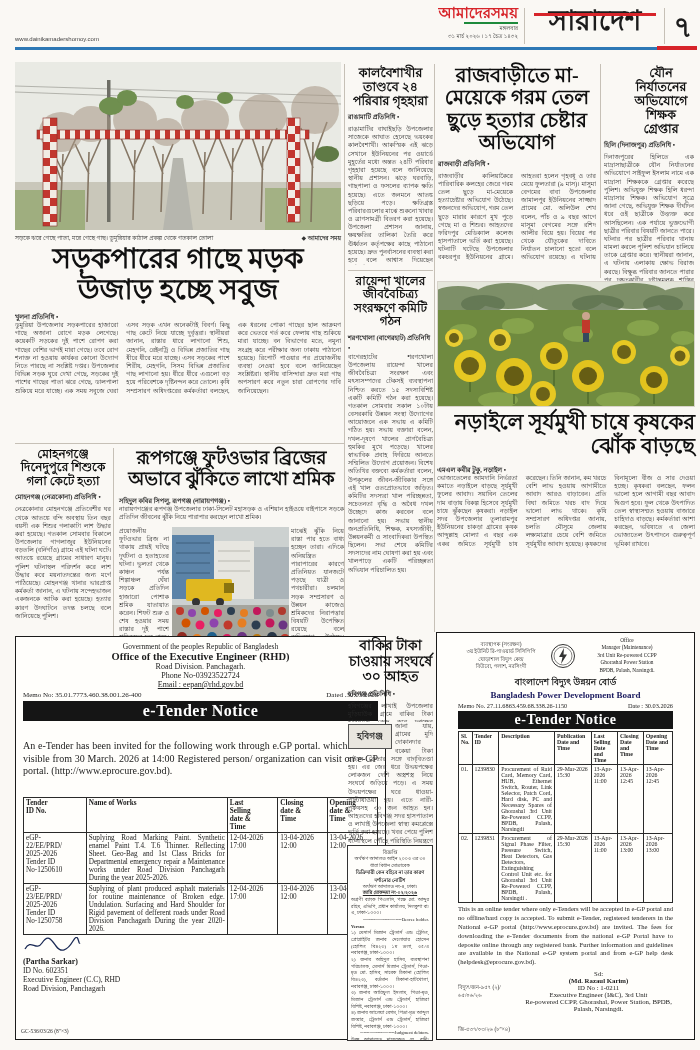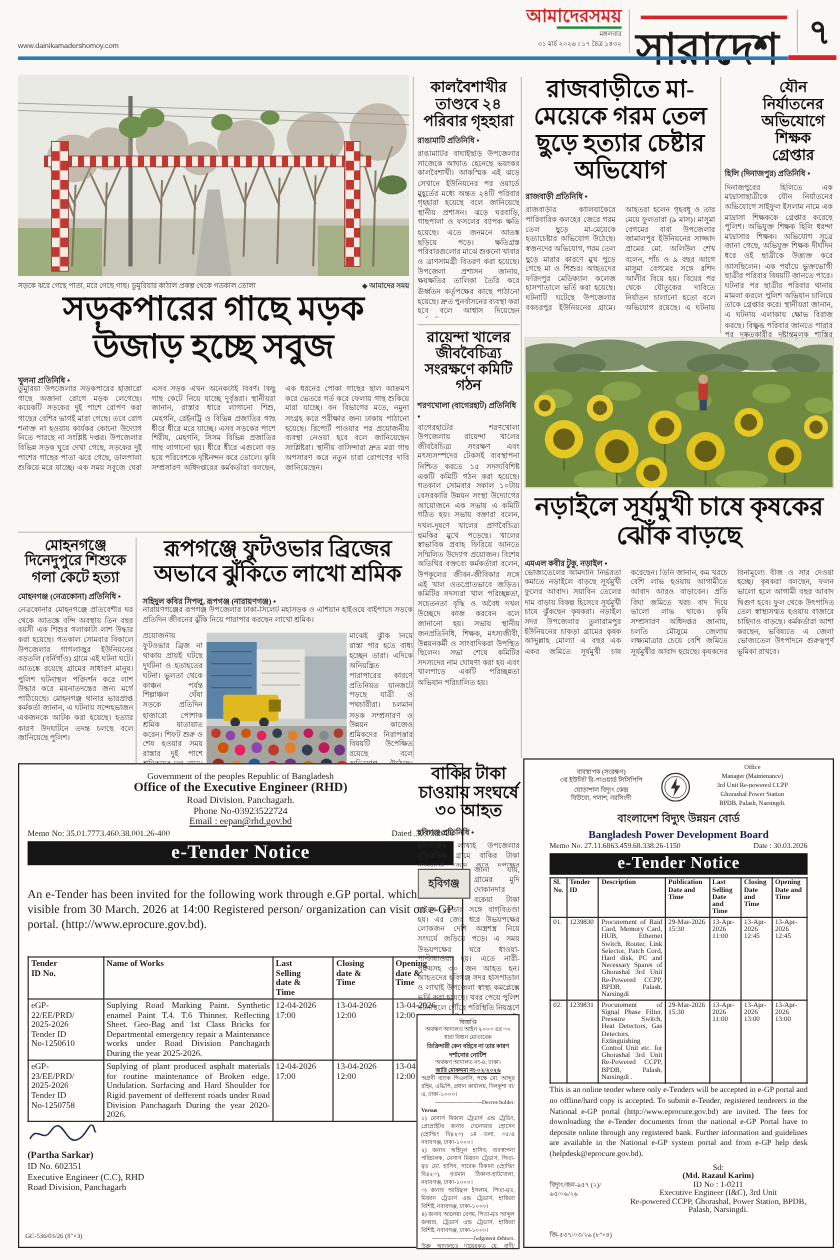--- a/index.html
+++ b/index.html
@@ -37,21 +37,21 @@
   <div class="abs" style="left:15px;top:36px;font:6px 'Liberation Sans',sans-serif;color:#444;">www.dainikamadershomoy.com</div>
 
   <div class="abs" style="left:350px;top:6px;width:168px;text-align:right;">
     <div style="font-size:15px;font-weight:bold;color:#d7242a;line-height:1;font-family:'DejaVu Sans',sans-serif;">আমাদেরসময়</div>
     <div style="height:2px;width:54px;background:#1d8a3c;margin:1px 0 1px auto;"></div>
     <div style="font-size:5.5px;color:#333;">মঙ্গলবার</div>
     <div style="font-size:5.5px;color:#333;">৩১ মার্চ ২০২৬ । ১৭ চৈত্র ১৪৩২</div>
   </div>
 
   <div class="abs vr" style="left:524px;top:8px;height:36px;"></div>
-  <div class="abs" style="left:530px;top:4px;width:130px;font-size:36px;font-weight:bold;line-height:1.2;font-family:'DejaVu Sans',sans-serif;margin-top:16px;">সারাদেশ</div>
+  <div class="abs" style="left:530px;top:4px;width:130px;font-size:28px;font-weight:bold;text-align:center;line-height:1.2;font-family:'DejaVu Sans',sans-serif;">সারাদেশ</div>
   <div class="abs" style="left:534px;top:13px;width:122px;height:2.5px;background:#d7242a;"></div>
   <div class="abs vr" style="left:664px;top:8px;height:36px;"></div>
   <div class="abs" style="left:669px;top:4px;width:28px;font-size:29px;font-weight:bold;text-align:center;">৭</div>
   <div class="abs" style="left:15px;top:47px;width:642px;height:2.5px;background:#2e78b5;"></div>
   <div class="abs" style="left:657px;top:46px;width:40px;height:4px;background:#d7242a;"></div>
 
   <div class="abs vr" style="left:344px;top:64px;height:568px;"></div>
   <div class="abs vr" style="left:434px;top:64px;height:568px;"></div>
   <div class="abs vr" style="left:600px;top:64px;height:214px;"></div>
 
@@ -261,21 +261,21 @@
           <circle cx="105" cy="112" r="7" fill="#6b6218"></circle>
         <circle cx="216" cy="98" r="14" fill="#e2c31e"></circle>
           <circle cx="216" cy="98" r="8" fill="#665d14"></circle>
         <circle cx="242" cy="74" r="10" fill="#e9cd32"></circle>
           <circle cx="242" cy="74" r="5.5" fill="#6b6218"></circle>
         <circle cx="16" cy="56" r="9" fill="#e9cd32"></circle>
           <circle cx="16" cy="56" r="5" fill="#6b6218"></circle>
       </g>
     </svg>
   </div>
-  <div class="abs hl" style="left:437px;top:411px;width:258px;font-size:21px;">নড়াইলে সূর্যমুখী চাষে কৃষকের ঝোঁক বাড়ছে</div>
+  <div class="abs hl" style="left:437px;top:411px;width:258px;font-size:21px;text-align:right;">নড়াইলে সূর্যমুখী চাষে কৃষকের ঝোঁক বাড়ছে</div>
   <div class="abs by" style="left:437px;top:465px;">এমএল কবীর টুকু, নড়াইল •</div>
   <div class="abs bt c3" style="left:437px;top:474px;width:258px;height:156px;">ভোজ্যতেলের আমদানি নির্ভরতা কমাতে নড়াইলে বাড়ছে সূর্যমুখী ফুলের আবাদ। সয়াবিন তেলের দাম বাড়ায় বিকল্প হিসেবে সূর্যমুখী চাষে ঝুঁকছেন কৃষকরা। নড়াইল সদর উপজেলার তুলারামপুর ইউনিয়নের চাকড়া গ্রামের কৃষক আব্দুল্লাহ মোল্যা এ বছর এক একর জমিতে সূর্যমুখী চাষ করেছেন। তিনি জানান, কম খরচে বেশি লাভ হওয়ায় আগামীতে আবাদ আরও বাড়াবেন। প্রতি বিঘা জমিতে খরচ বাদ দিয়ে ভালো লাভ থাকে। কৃষি সম্প্রসারণ অধিদপ্তর জানায়, চলতি মৌসুমে জেলায় লক্ষ্যমাত্রার চেয়ে বেশি জমিতে সূর্যমুখীর আবাদ হয়েছে। কৃষকদের বিনামূল্যে বীজ ও সার দেওয়া হচ্ছে। কৃষকরা বলছেন, ফলন ভালো হলে আগামী বছর আবাদ দ্বিগুণ হবে। ফুল থেকে উৎপাদিত তেল স্বাস্থ্যসম্মত হওয়ায় বাজারে চাহিদাও বাড়ছে। কর্মকর্তারা আশা করছেন, ভবিষ্যতে এ জেলা ভোজ্যতেল উৎপাদনে গুরুত্বপূর্ণ ভূমিকা রাখবে।</div>
 
   <div class="abs tender" style="left:15px;top:636px;width:371px;height:404px;padding:5px 7px;">
     <div class="ctr" style="font-size:7.5px;">Government of the peoples Republic of Bangladesh</div>
     <div class="ctr" style="font-size:10.5px;font-weight:bold;">Office of the Executive Engineer (RHD)</div>
     <div class="ctr" style="font-size:8px;">Road Division. Panchagarh.</div>
     <div class="ctr" style="font-size:8px;">Phone No-03923522724</div>
     <div class="ctr" style="font-size:8px;text-decoration:underline;">Email : eepan@rhd.gov.bd</div>
     <div style="display:flex;justify-content:space-between;font-size:7px;margin:2px 0;">

